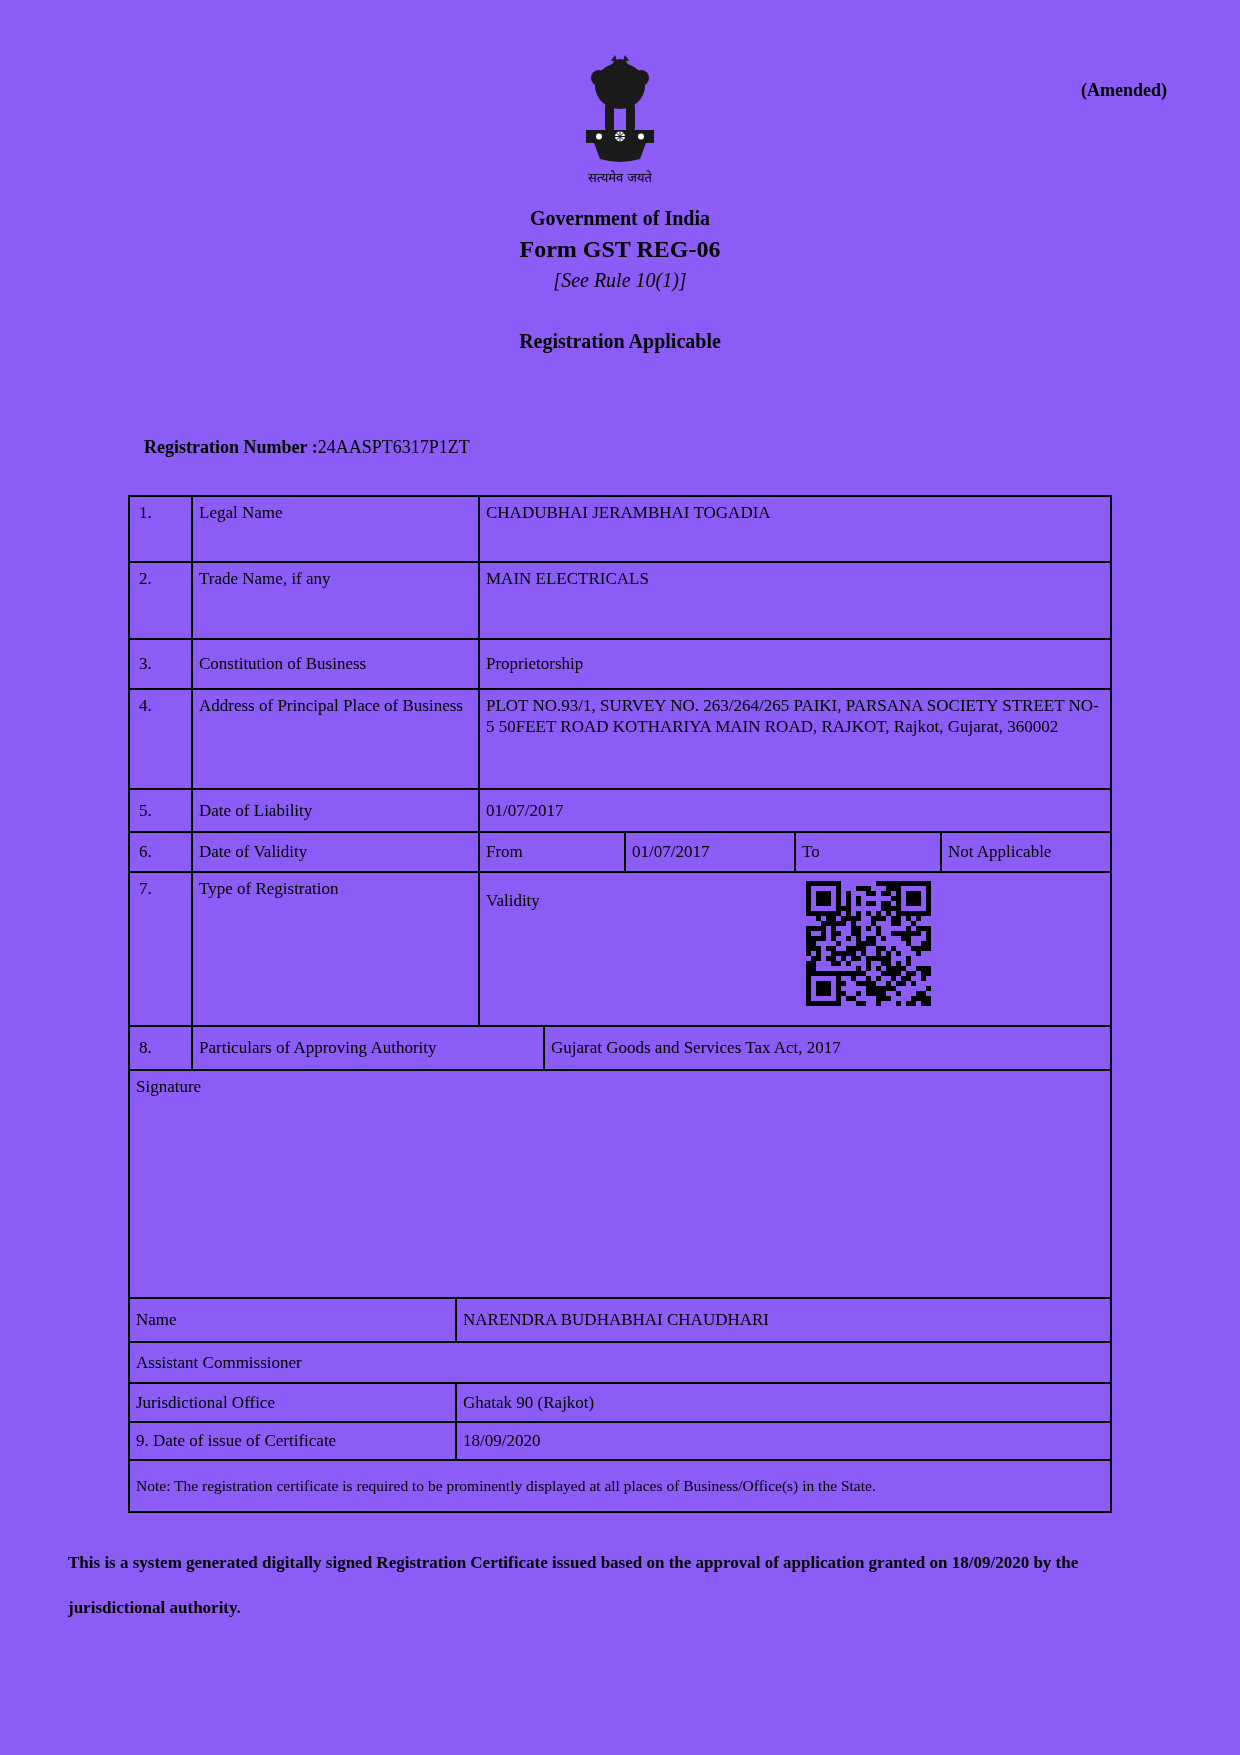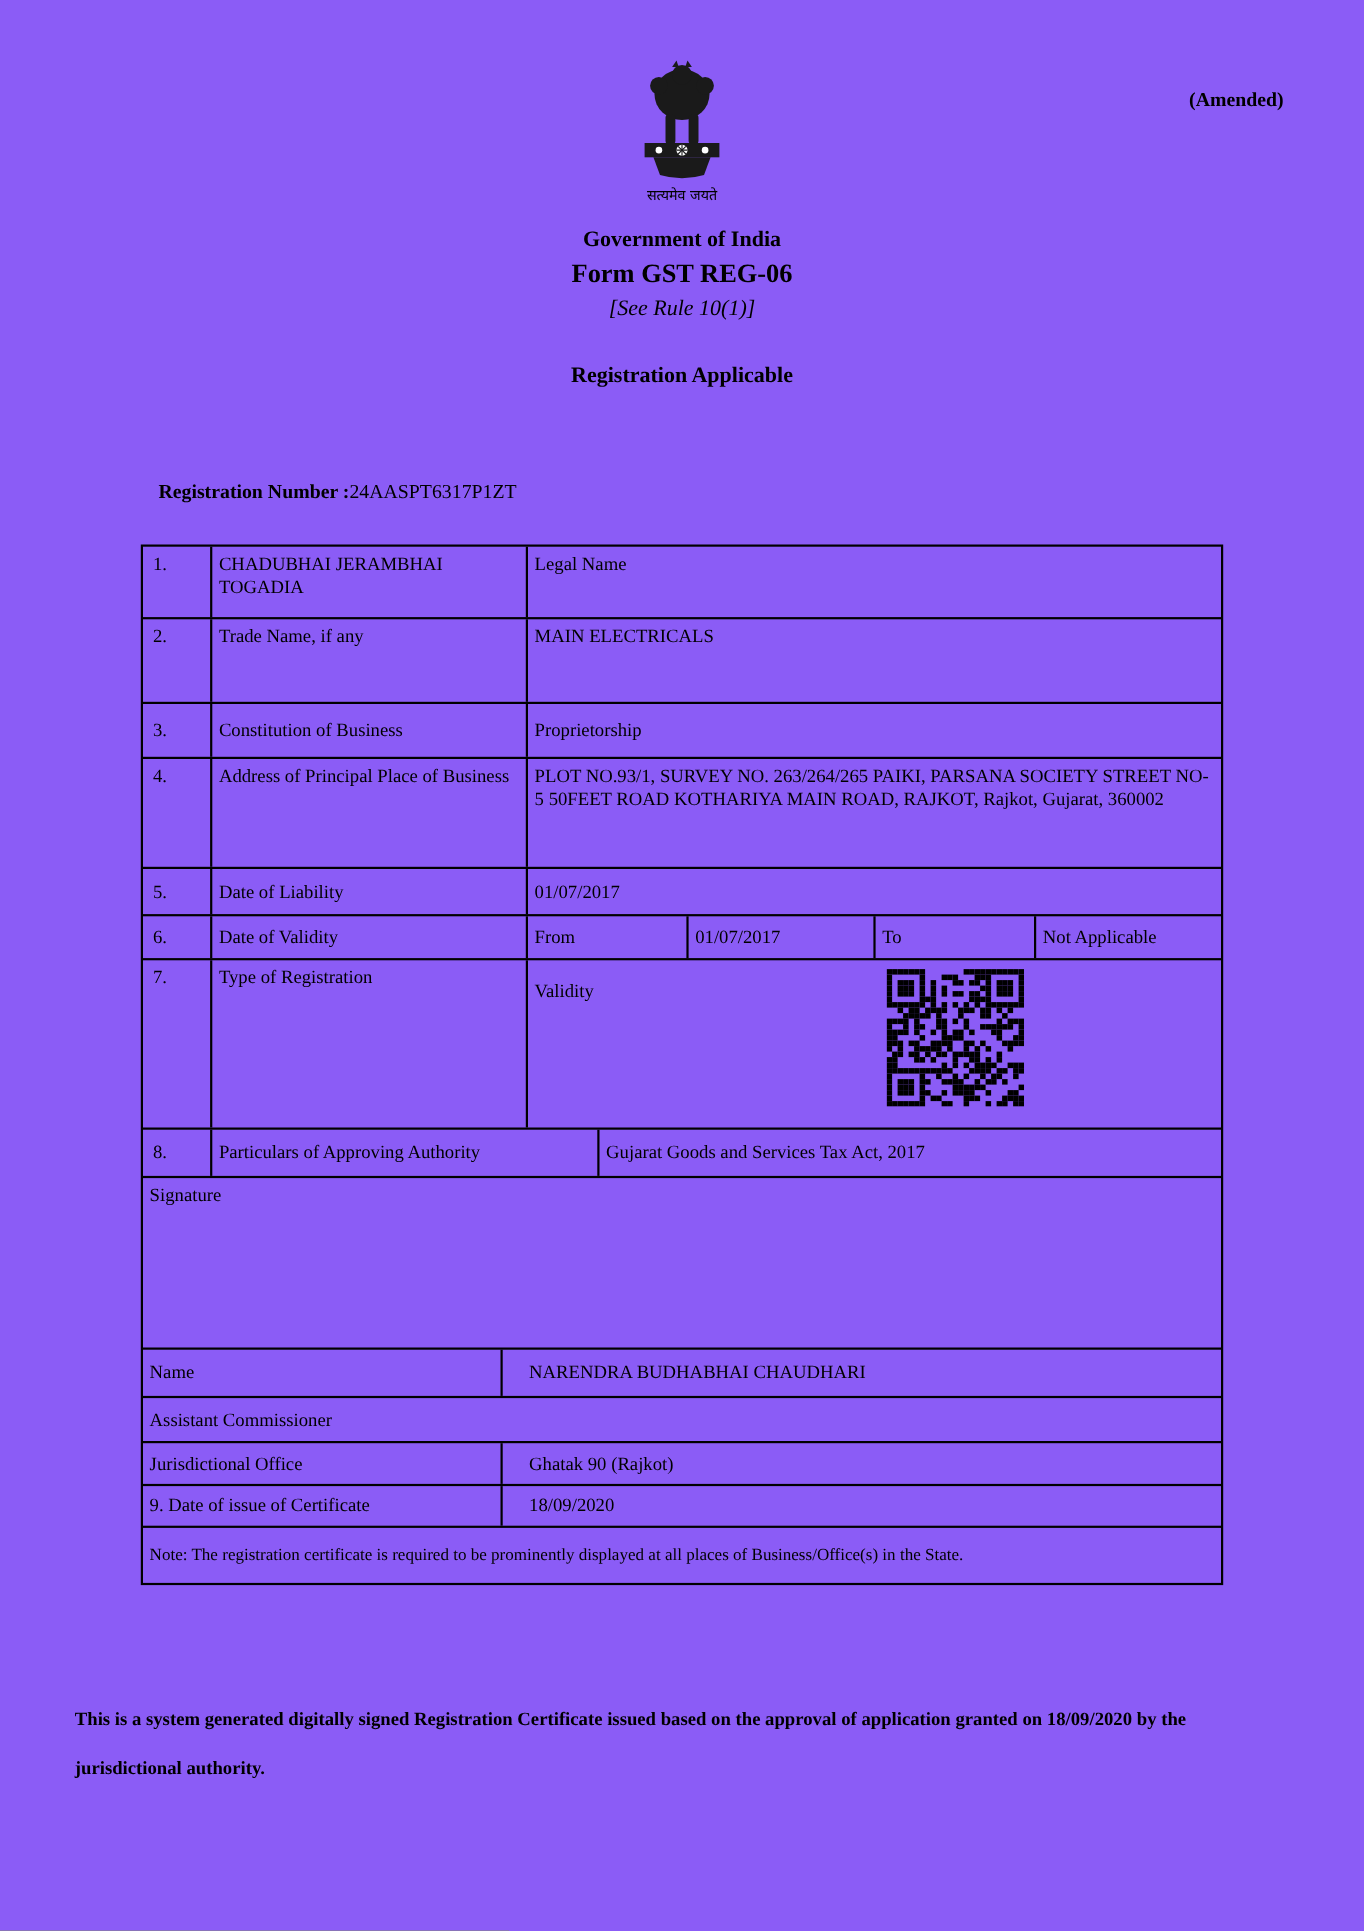--- a/index.html
+++ b/index.html
@@ -25,33 +25,33 @@
 
   .doc-table{
     position:absolute;top:495px;left:128px;width:984px;
     border:2px solid #000;box-sizing:border-box;
   }
   .t-row{display:grid;border-bottom:2px solid #000;box-sizing:border-box;}
   .t-row:last-child{border-bottom:none;}
   .cols-a{grid-template-columns:63px 287px 1fr;}
   .cols-v{grid-template-columns:63px 287px 146px 170px 146px 1fr;}
   .cols-8{grid-template-columns:63px 352px 1fr;}
-  .cols-o{grid-template-columns:327px 1fr;gap:18px;}
+  .cols-o{grid-template-columns:327px 1fr;}
   .cols-full{grid-template-columns:1fr;}
   .cell{
     border-right:2px solid #000;box-sizing:border-box;
     padding:5px 6px;font-size:17px;line-height:1.25;
     overflow:hidden;
   }
   .t-row .cell:last-child{border-right:none;}
   .vc .cell{display:flex;align-items:center;padding-top:0;padding-bottom:0;}
   .num{padding-left:9px;}
   .h68{height:66px}.h77{height:77px}.h50{height:50px}.h100{height:100px}
   .h43{height:43px}.h40{height:40px}.h154{height:154px}.h44{height:44px}
-  .h184{height:156px}.h41{height:41px}.h39{height:39px}.h38{height:38px}.h50n{height:50px}
+  .h184{height:228px}.h41{height:41px}.h39{height:39px}.h38{height:38px}.h50n{height:50px}
   .note-cell{font-size:15.5px;}
   .qr-holder{position:absolute;left:326px;top:8px;width:125px;height:125px;}
   .rel{position:relative;}
   .footer{
     position:absolute;top:1540px;left:68px;width:1108px;
     font-size:17px;font-weight:bold;line-height:45px;
   }
   .emblem-svg{display:block;margin:0 auto;}
 </style>
 </head>
@@ -96,22 +96,22 @@
   <div class="h-center h-title">Registration Applicable</div>
 
   <div class="regline">
     <span class="lbl">Registration Number :</span><span>24AASPT6317P1ZT</span>
   </div>
 
   <div class="doc-table">
 
     <div class="t-row cols-a h68">
       <div class="cell num">1.</div>
+      <div class="cell">Legal Name</div>
       <div class="cell">CHADUBHAI JERAMBHAI TOGADIA</div>
-      <div class="cell">Legal Name</div>
     </div>
 
     <div class="t-row cols-a h77">
       <div class="cell num">2.</div>
       <div class="cell">Trade Name, if any</div>
       <div class="cell">MAIN ELECTRICALS</div>
     </div>
 
     <div class="t-row cols-a h50 vc">
       <div class="cell num">3.</div>

